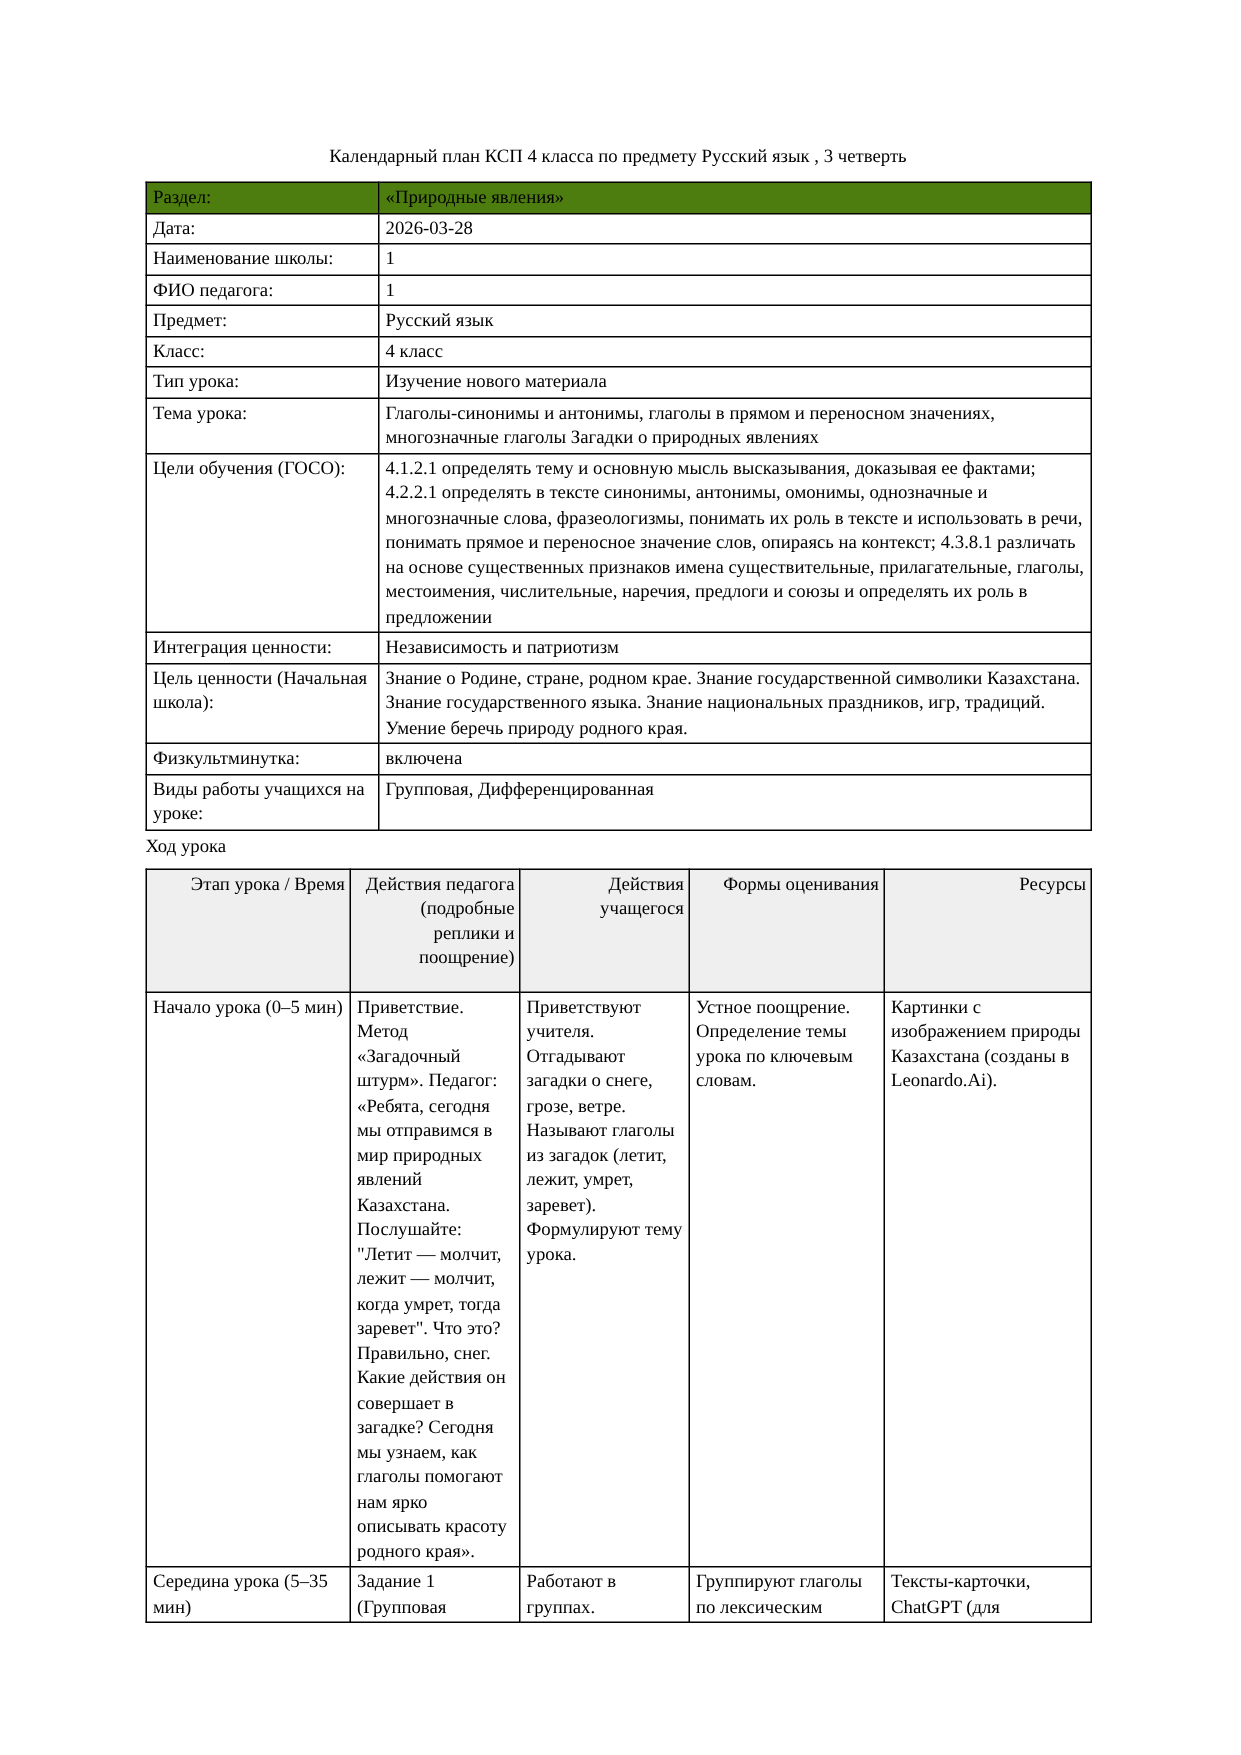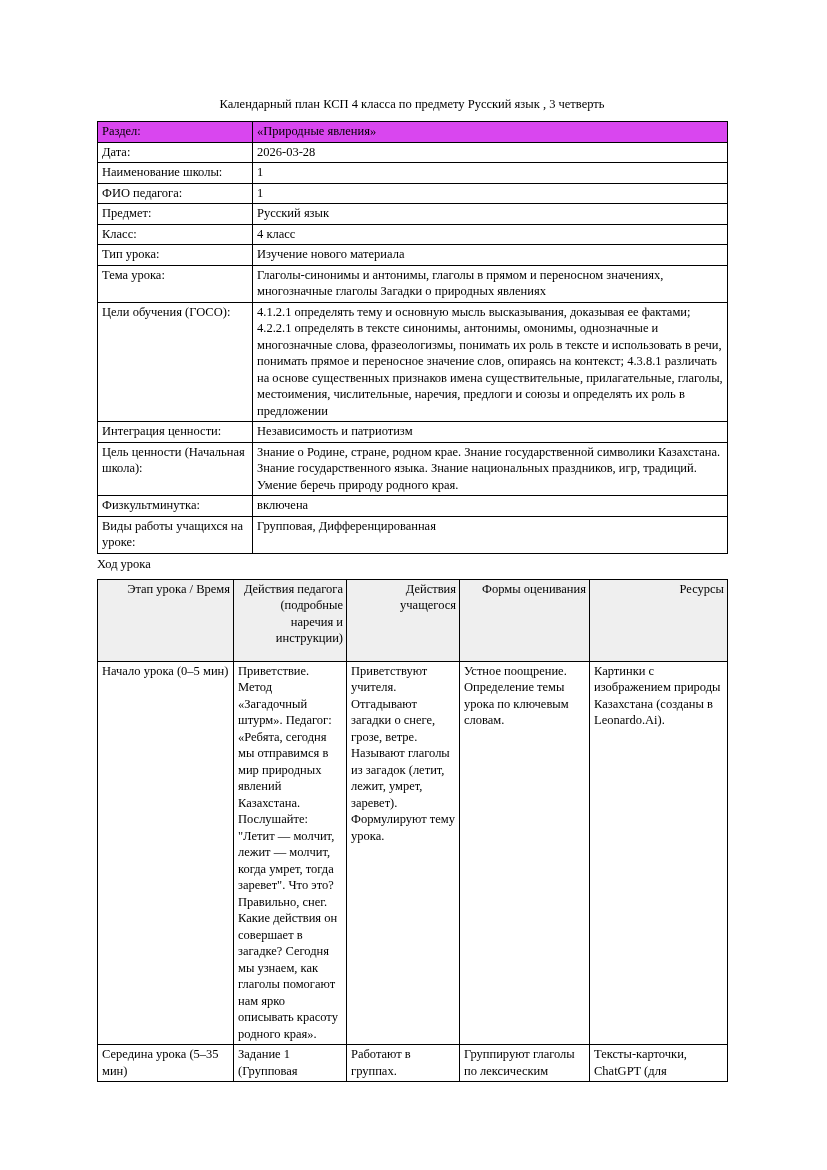--- a/index.html
+++ b/index.html
@@ -42,21 +42,21 @@
     vertical-align: top;
     text-align: left;
     font-weight: normal;
     word-wrap: break-word;
     overflow-wrap: break-word;
     hyphens: none;
   }
   
   #info-table col.c-label { width: 155px; }
   #info-table col.c-value { width: 475px; }
-  #info-table tr.shaded td { background: #d946ef; }
+  #info-table tr.shaded td { background: #4d7c0f; }
   #info-table td.label { white-space: normal; }
 
   .section-label {
     font-size: 12.5px;
     line-height: 16px;
     margin: 2px 0 7px 0;
   }
 
   
   #flow-table col.c1 { width: 136px; }
@@ -141,21 +141,21 @@
     <colgroup>
       <col class="c1">
       <col class="c2">
       <col class="c3">
       <col class="c4">
       <col class="c5">
     </colgroup>
     <thead>
       <tr>
           <td>Этап урока / Время</td>
-          <td>Действия педагога (подробные наречия и инструкции)</td>
+          <td>Действия педагога (подробные реплики и поощрение)</td>
           <td>Действия учащегося</td>
           <td>Формы оценивания</td>
           <td>Ресурсы</td>
         </tr>
     </thead>
     <tbody>
         <tr>
           <td class="body-cell">Начало урока (0–5 мин)</td>
           <td class="body-cell">Приветствие. Метод «Загадочный штурм». Педагог: «Ребята, сегодня мы отправимся в мир природных явлений Казахстана. Послушайте: "Летит — молчит, лежит — молчит, когда умрет, тогда заревет". Что это? Правильно, снег. Какие действия он совершает в загадке? Сегодня мы узнаем, как глаголы помогают нам ярко описывать красоту родного края».</td>
           <td class="body-cell">Приветствуют учителя. Отгадывают загадки о снеге, грозе, ветре. Называют глаголы из загадок (летит, лежит, умрет, заревет). Формулируют тему урока.</td>

